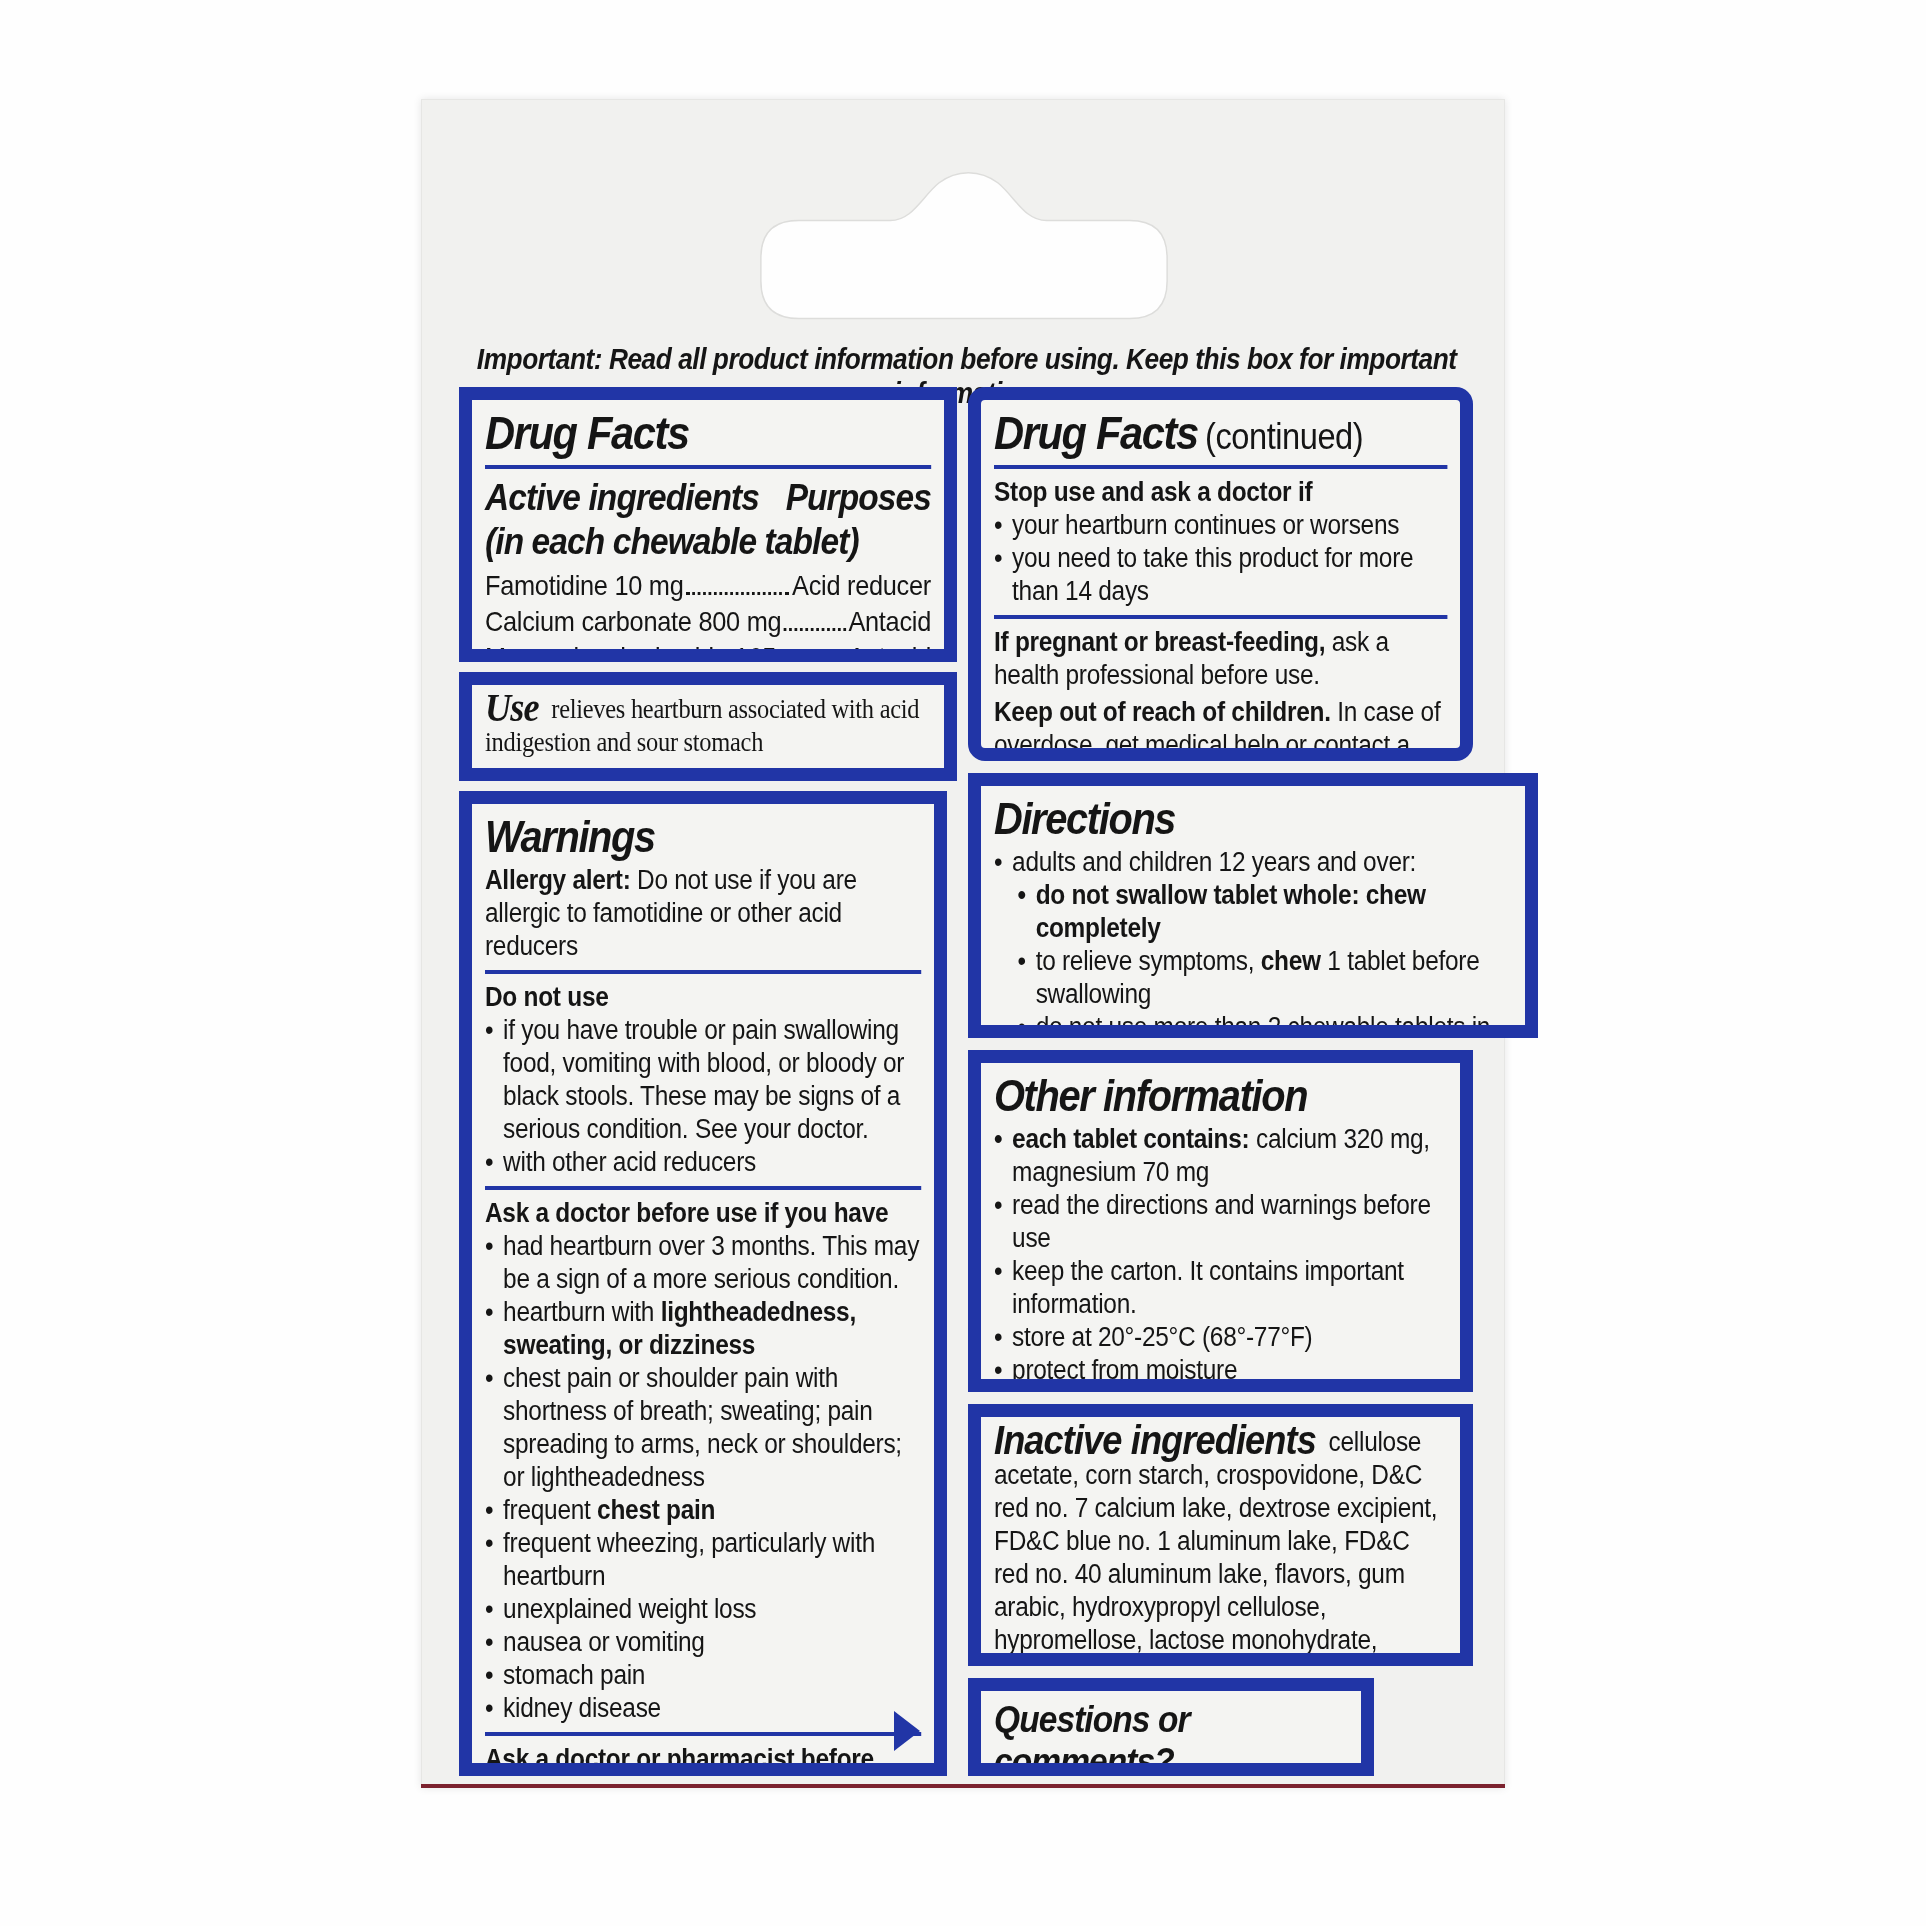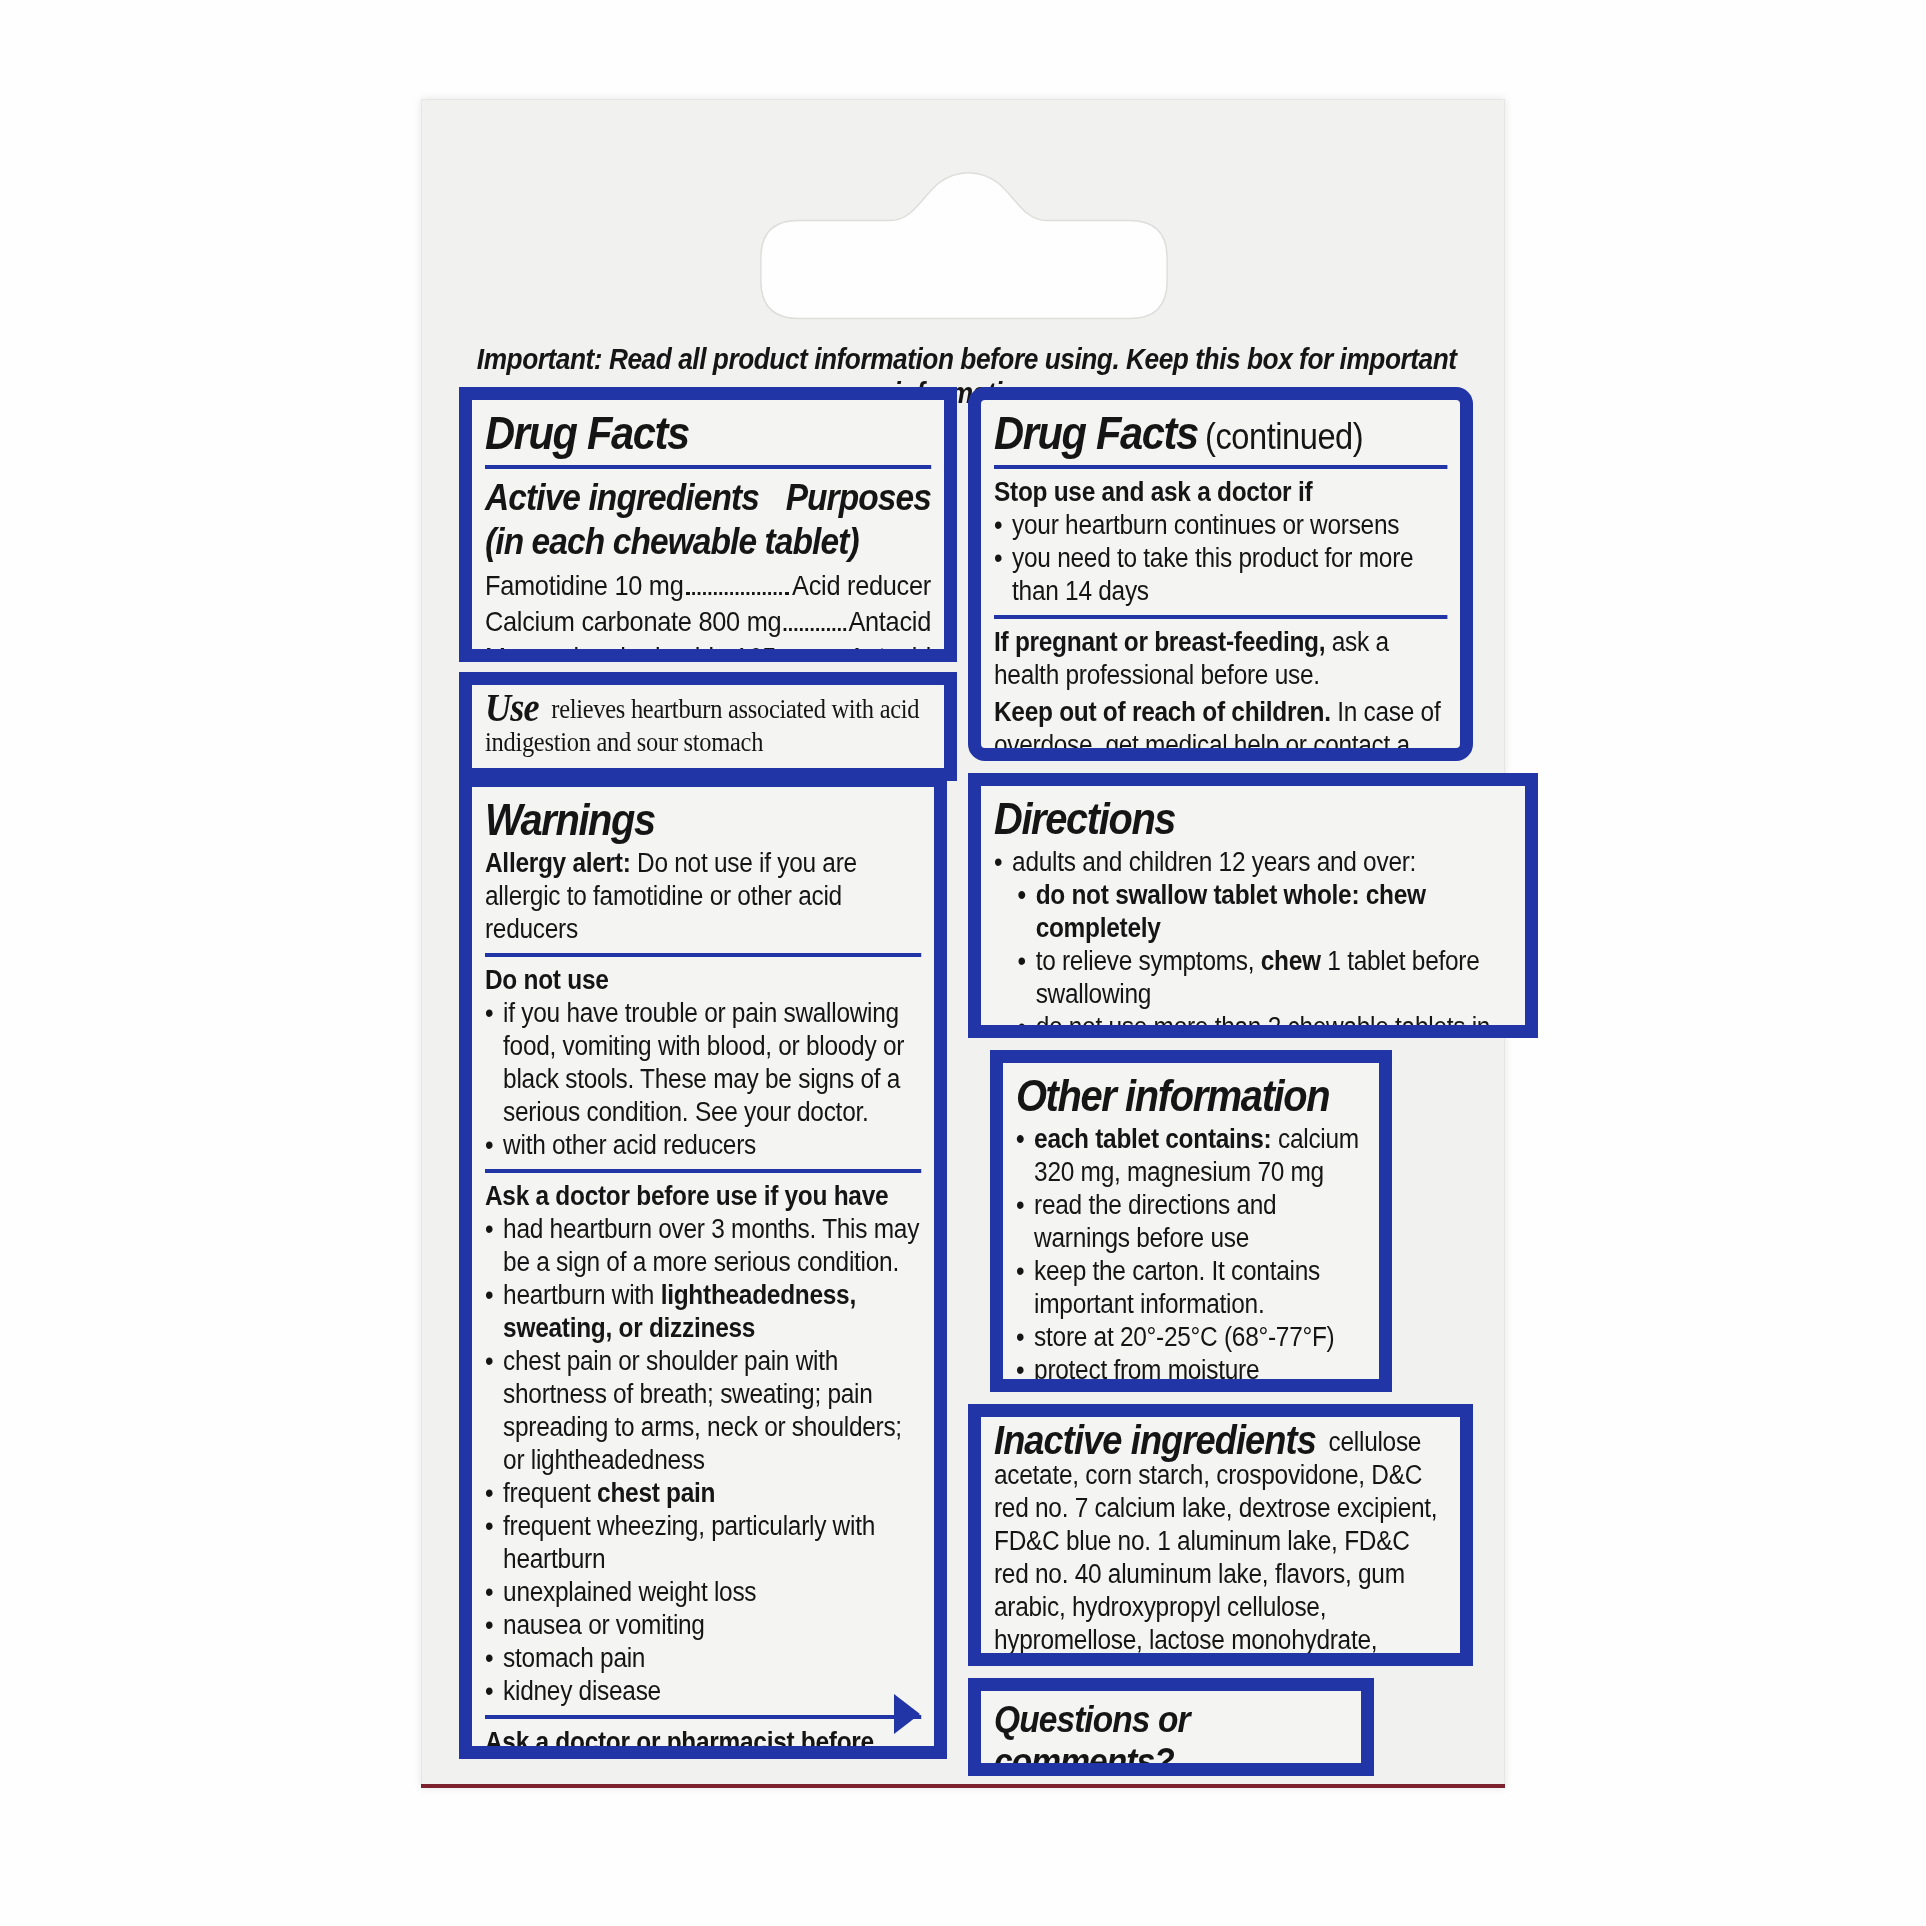--- a/index.html
+++ b/index.html
@@ -32,24 +32,24 @@
   .panel{
     position:absolute;box-sizing:border-box;
     border:13px solid var(--panel-blue);
     background:var(--panel-bg);
     padding:8px 13px;overflow:hidden;
   }
   .panel-inner{width:110.5%;transform:scaleX(0.905);transform-origin:0 0;}
   
   #panel-l1{left:37px;top:287px;width:498px;height:275px;}
   #panel-l2{left:37px;top:572px;width:498px;height:109px;font-family:Liberation Serif, serif;}
-  #panel-l3{left:37px;top:674px;width:488px;height:985px;}
+  #panel-l3{left:37px;top:691px;width:488px;height:985px;}
   #panel-r1{left:546px;top:287px;width:505px;height:374px;border-radius:17px;}
   #panel-r2{left:546px;top:673px;width:570px;height:265px;}
-  #panel-r3{left:568px;top:950px;width:402px;height:342px;}
+  #panel-r3{left:546px;top:950px;width:505px;height:342px;}
   #panel-r4{left:546px;top:1304px;width:505px;height:262px;}
   #panel-r5{left:546px;top:1578px;width:406px;height:98px;}
 
   .rule{height:4px;background:var(--panel-blue);margin:7px 0;}
   .df-title{font-size:46px;font-weight:bold;font-style:italic;letter-spacing:-1.5px;line-height:50px;}
   .df-cont{font-size:36px;font-weight:normal;letter-spacing:-0.5px;margin-left:8px;}
   .section-title{font-size:44px;font-weight:bold;font-style:italic;letter-spacing:-1.5px;line-height:50px;margin-bottom:2px;}
   .cols{display:flex;justify-content:space-between;align-items:baseline;}
   .col-h{font-size:37px;font-weight:bold;font-style:italic;letter-spacing:-1px;line-height:44px;}
   .b{font-weight:bold;}

